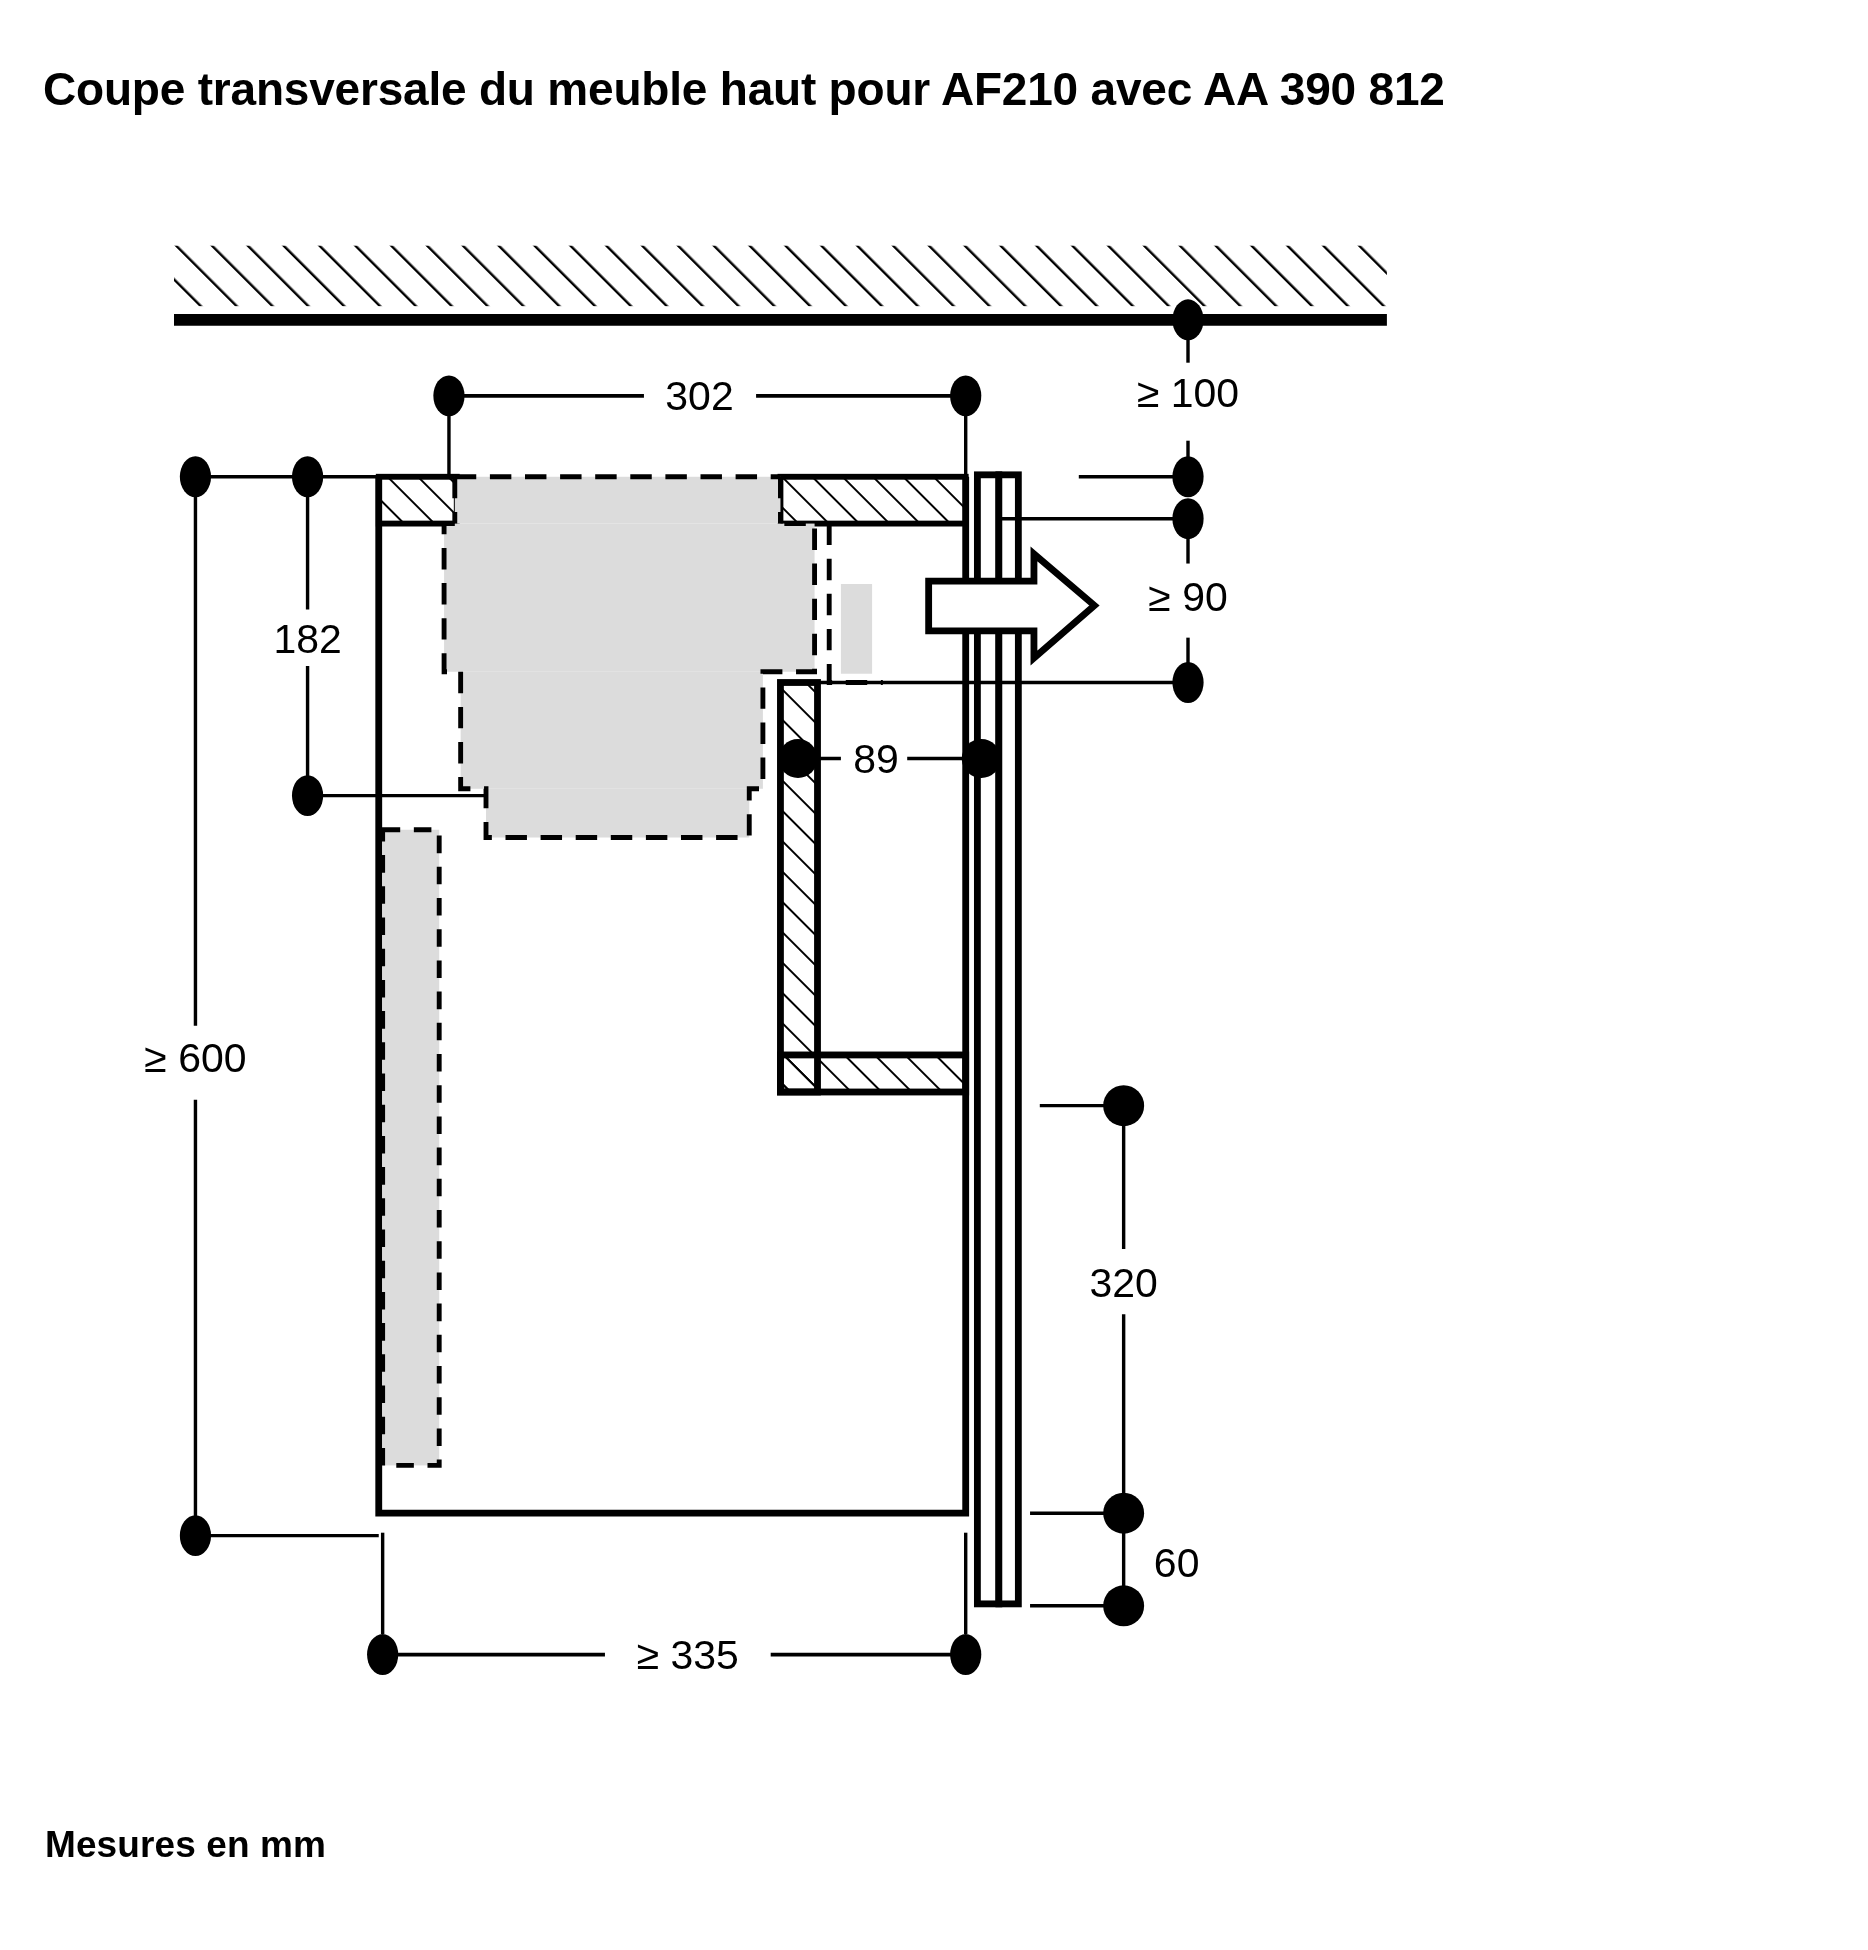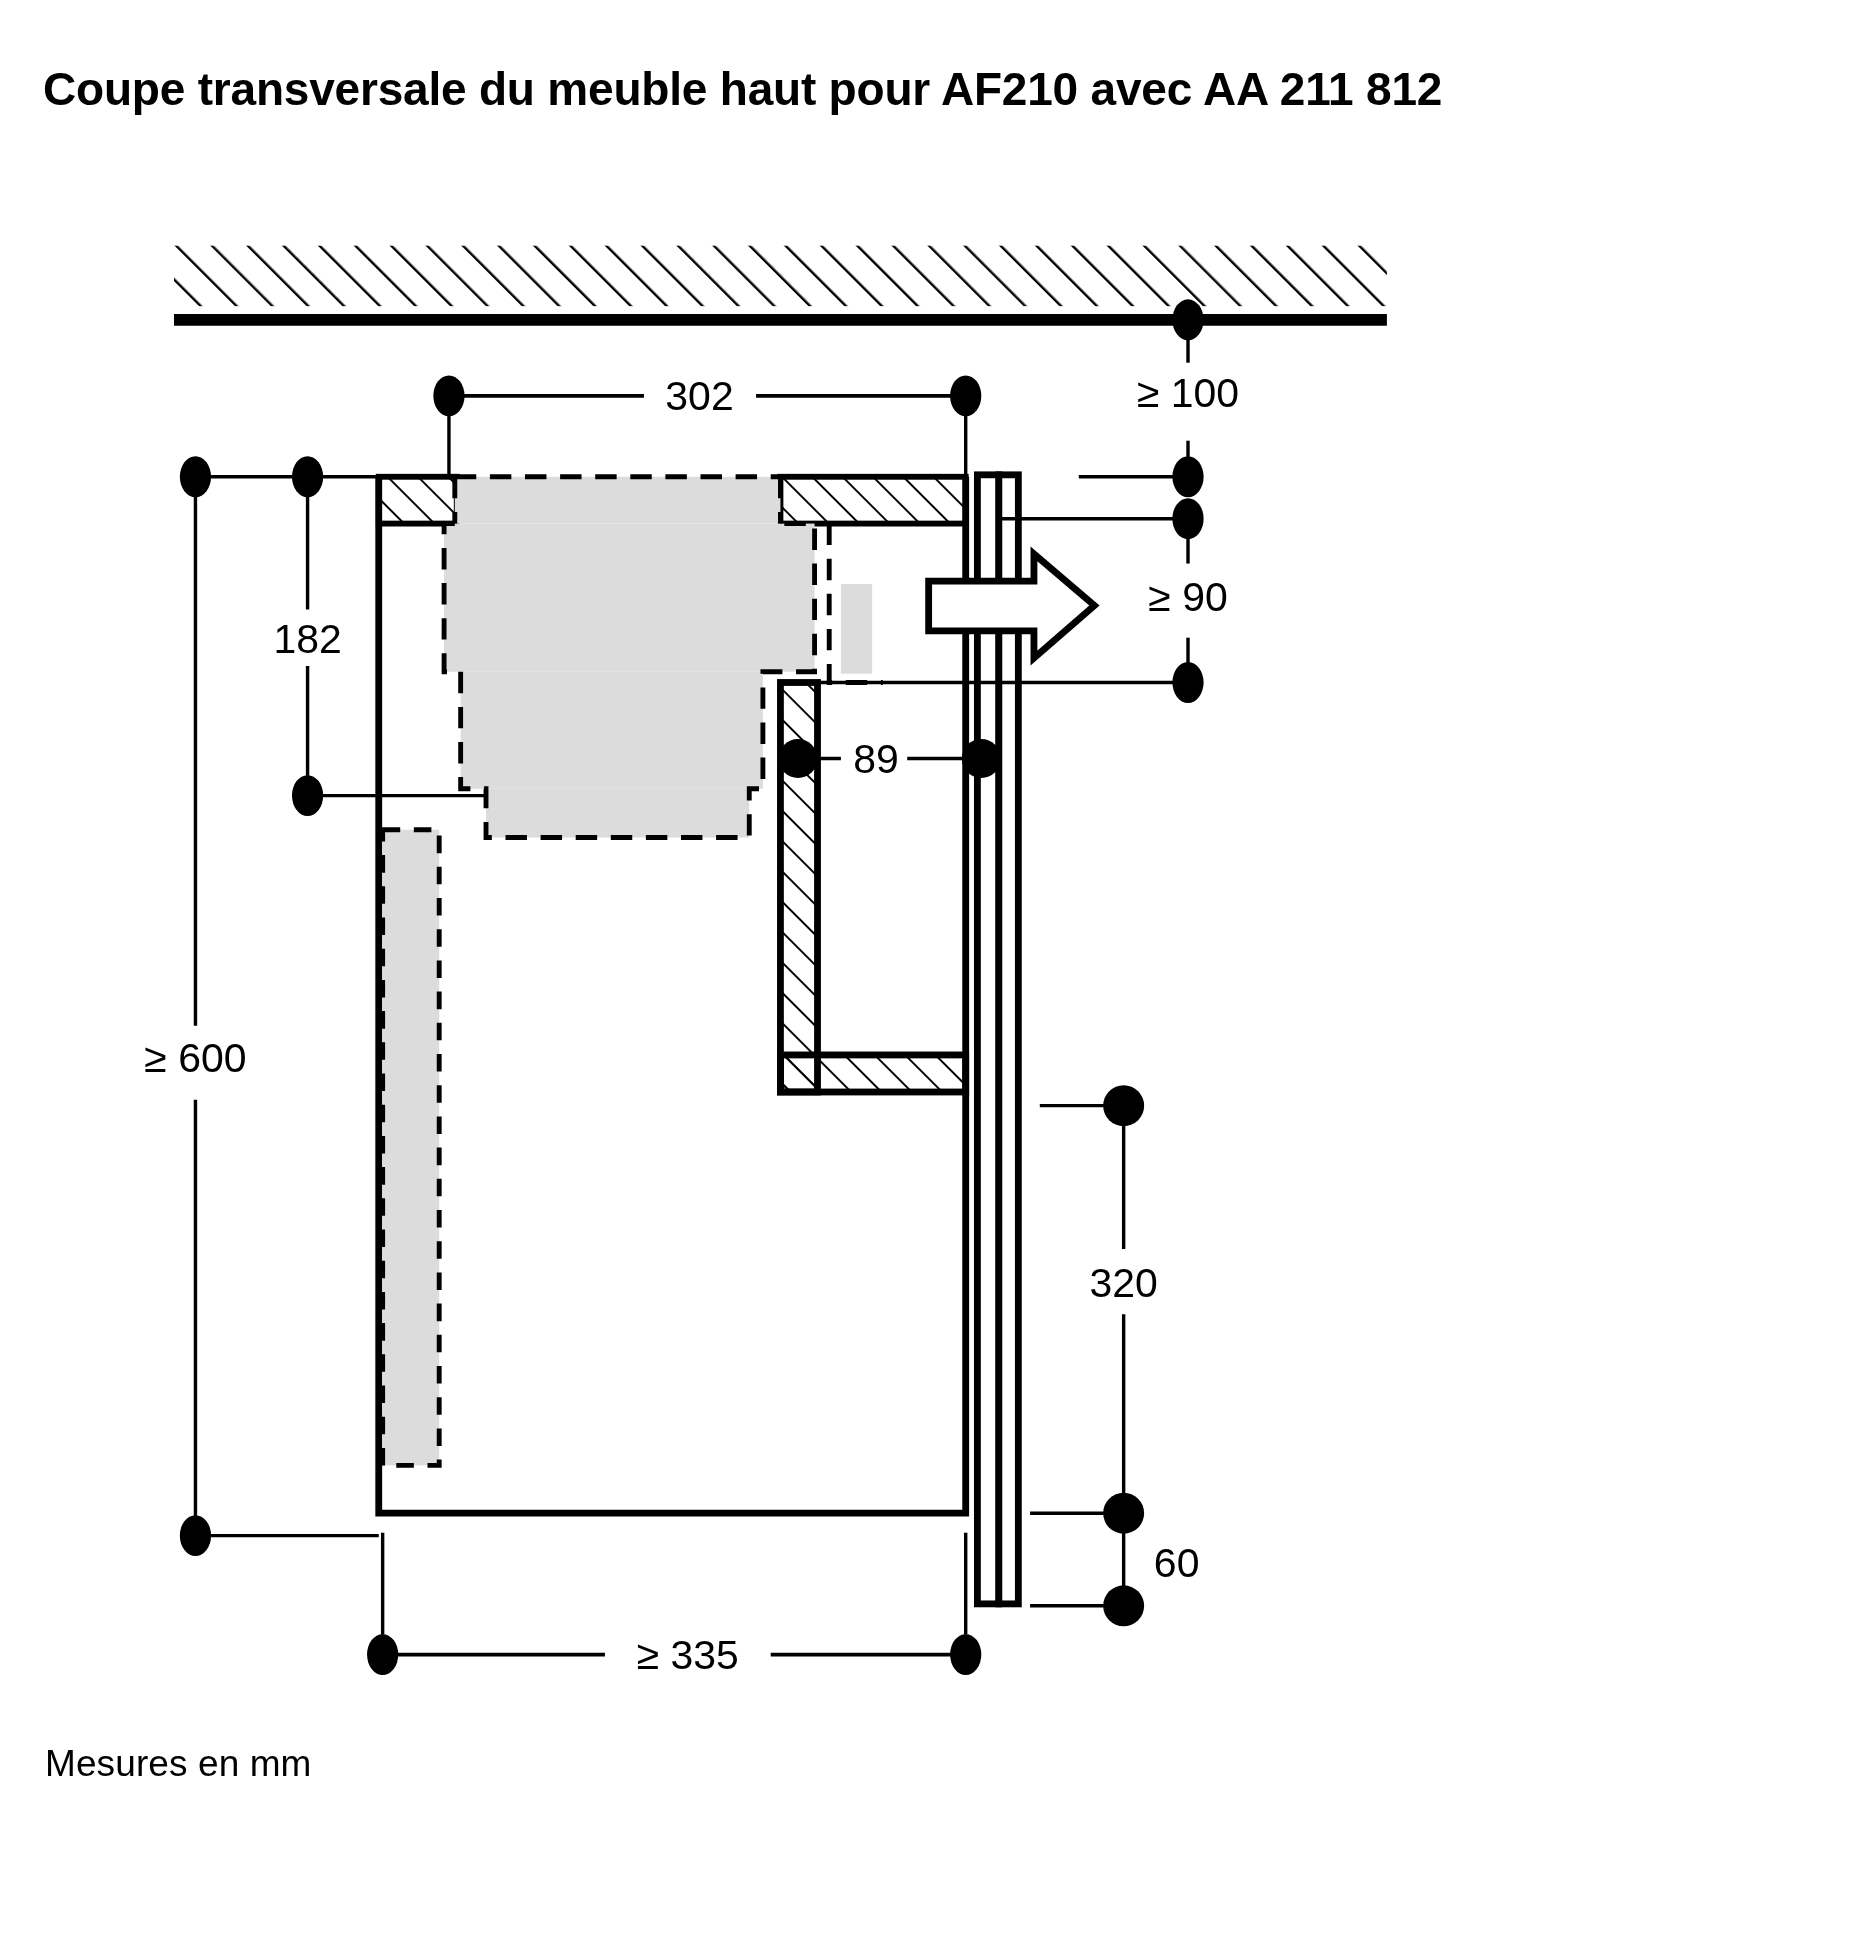--- a/index.html
+++ b/index.html
@@ -26,23 +26,23 @@
     top: 60px;
     width: 1775px;
     font-size: 46px;
     font-weight: bold;
     line-height: 1.27;
     letter-spacing: -0.2px;
   }
   .footnote {
     position: absolute;
     left: 45px;
-    top: 1743px;
+    top: 1824px;
     font-size: 37px;
-    font-weight: normal;
+    font-weight: bold;
     letter-spacing: 0.1px;
   }
   #drawing {
     position: absolute;
     left: 0;
     top: 0;
     width: 1869px;
     height: 1950px;
   }
   .dimtext {
@@ -50,21 +50,21 @@
     font-size: 42px;
     fill: #000000;
   }
 </style>
 </head>
 <body>
 
 <div id="sheet">
 
   <div class="title">
-    <span>Coupe transversale du meuble haut pour AF210 avec AA 211 812</span><br>
+    <span>Coupe transversale du meuble haut pour AF210 avec AA 390 812</span><br>
   </div>
 
   <svg id="drawing" viewBox="0 0 1916 2000">
     <defs>
       <pattern id="hatch45" width="26" height="26" patternTransform="rotate(-45)" patternUnits="userSpaceOnUse">
         <line x1="0" y1="0" x2="0" y2="26" stroke="#000000" stroke-width="5"></line>
       </pattern>
       <pattern id="hatch45fine" width="22" height="22" patternTransform="rotate(-45)" patternUnits="userSpaceOnUse">
         <line x1="0" y1="0" x2="0" y2="22" stroke="#000000" stroke-width="4"></line>
       </pattern>

